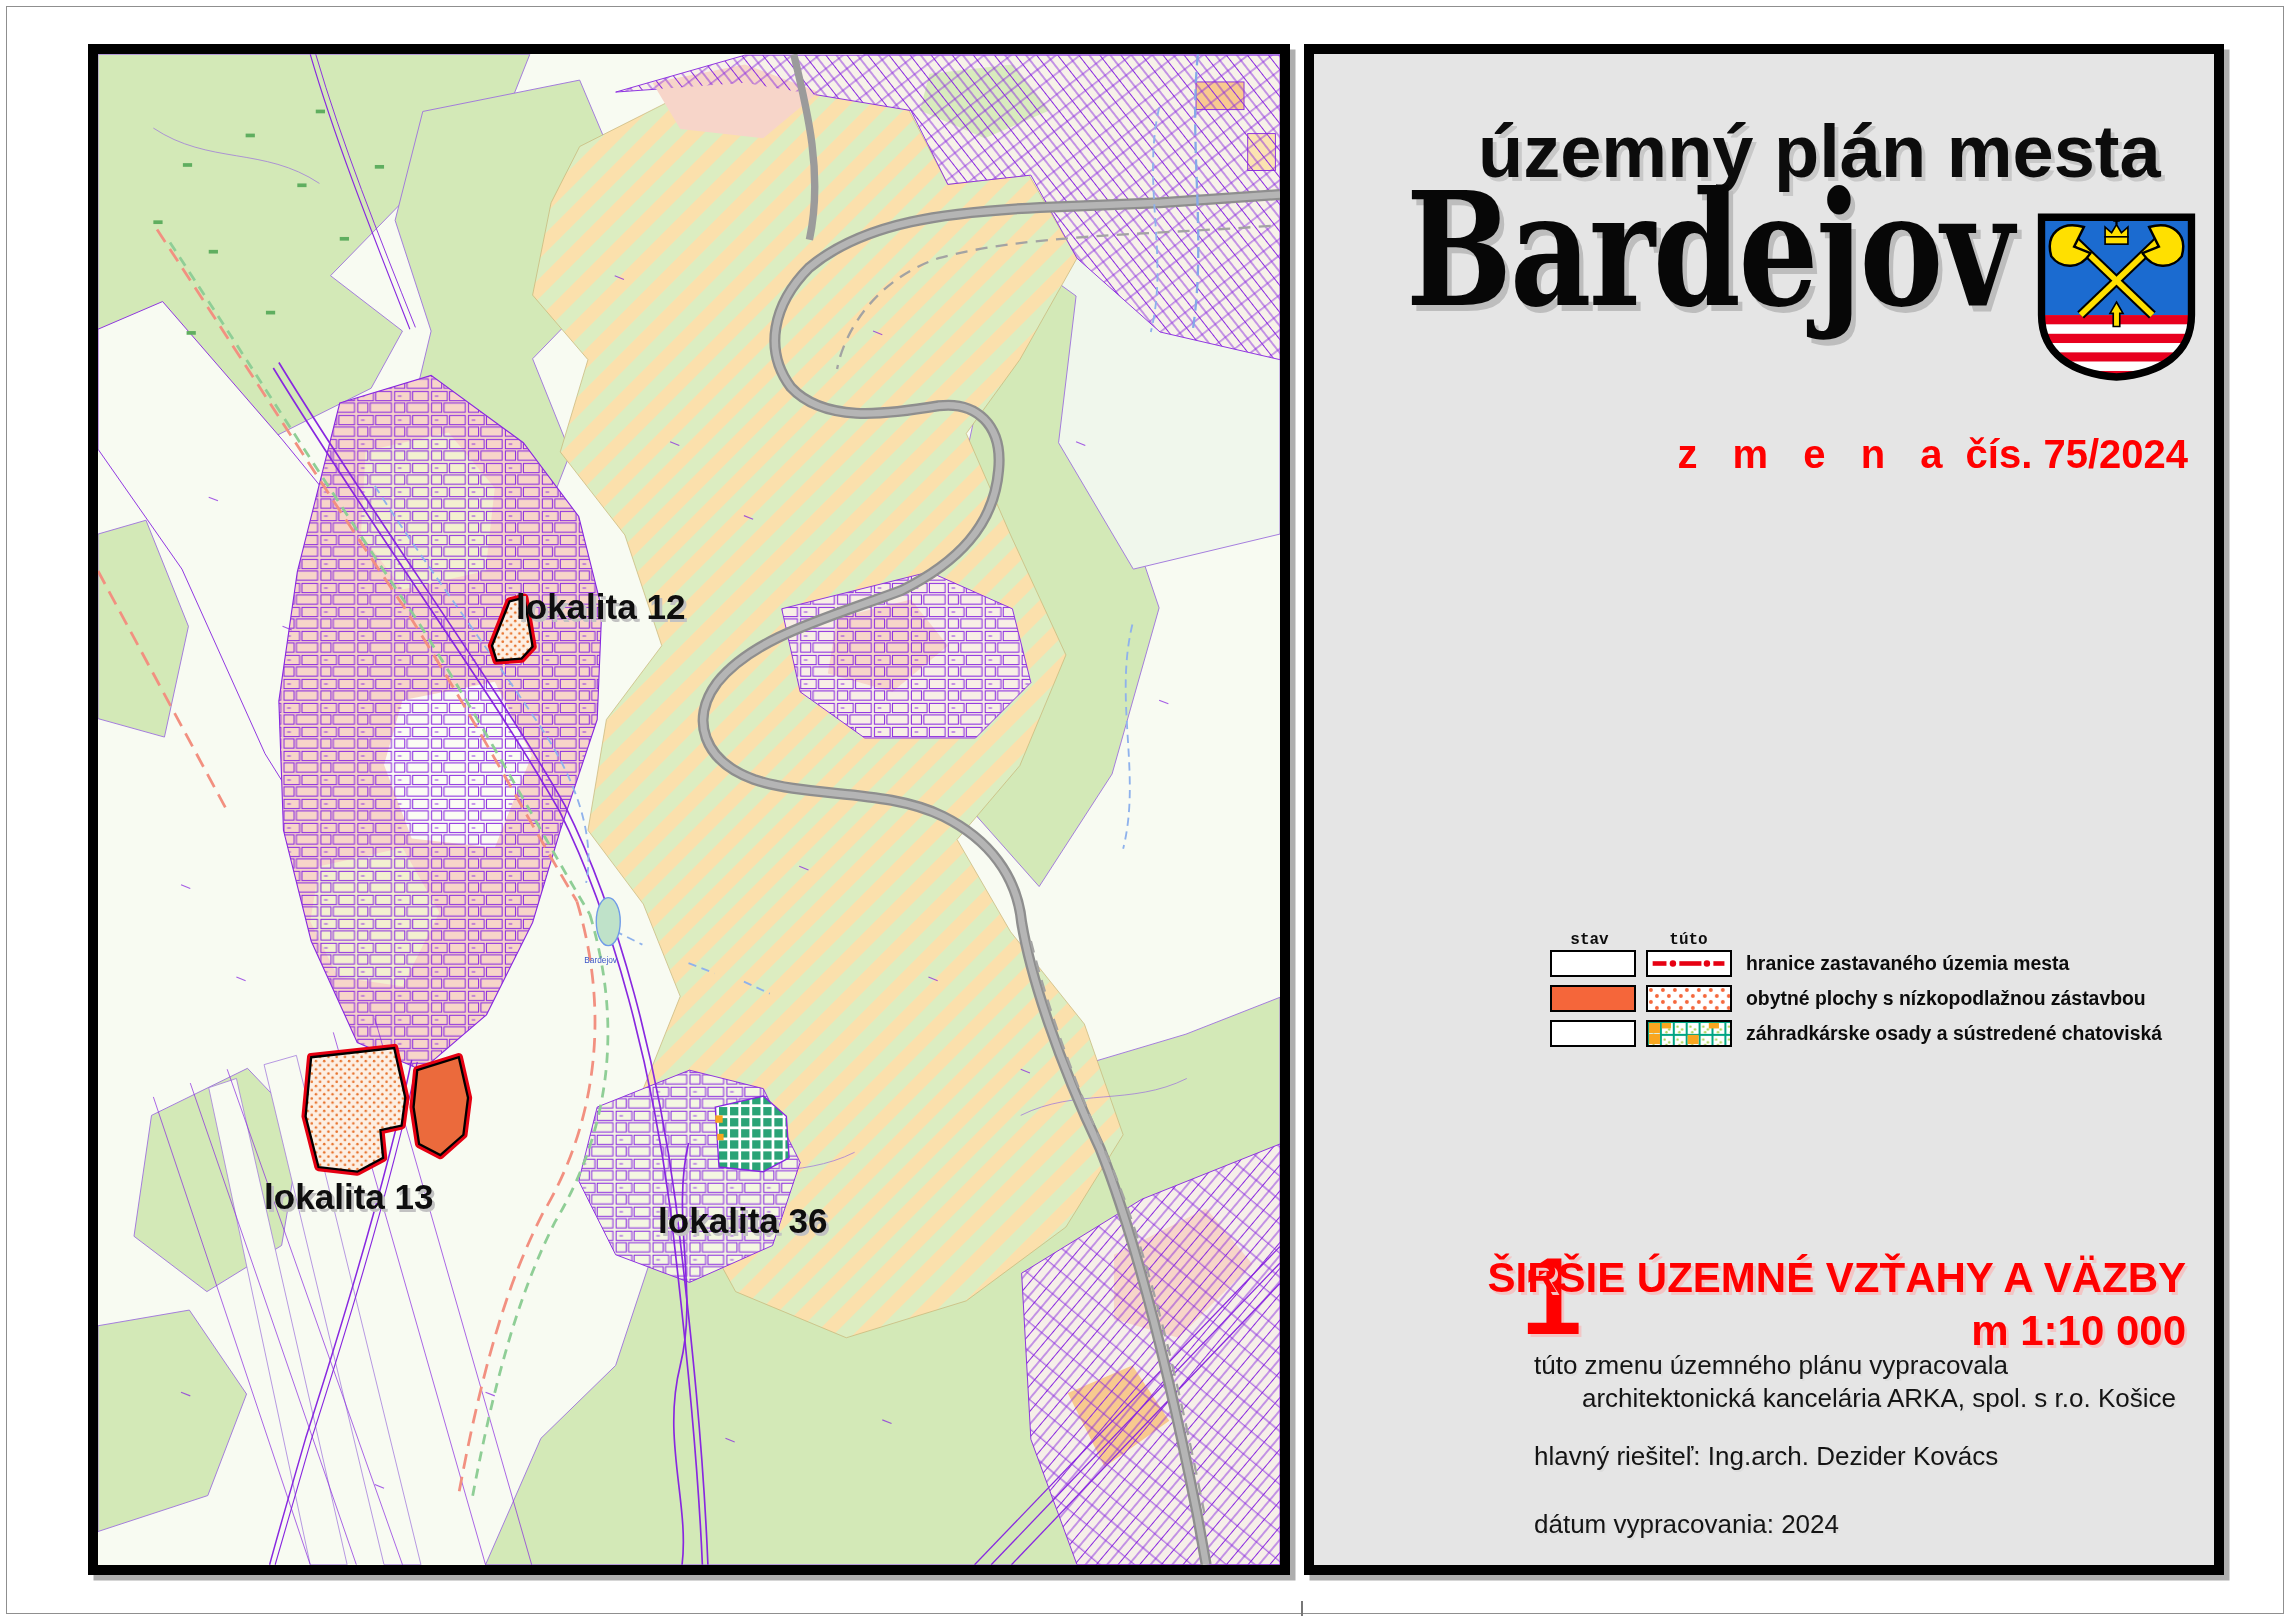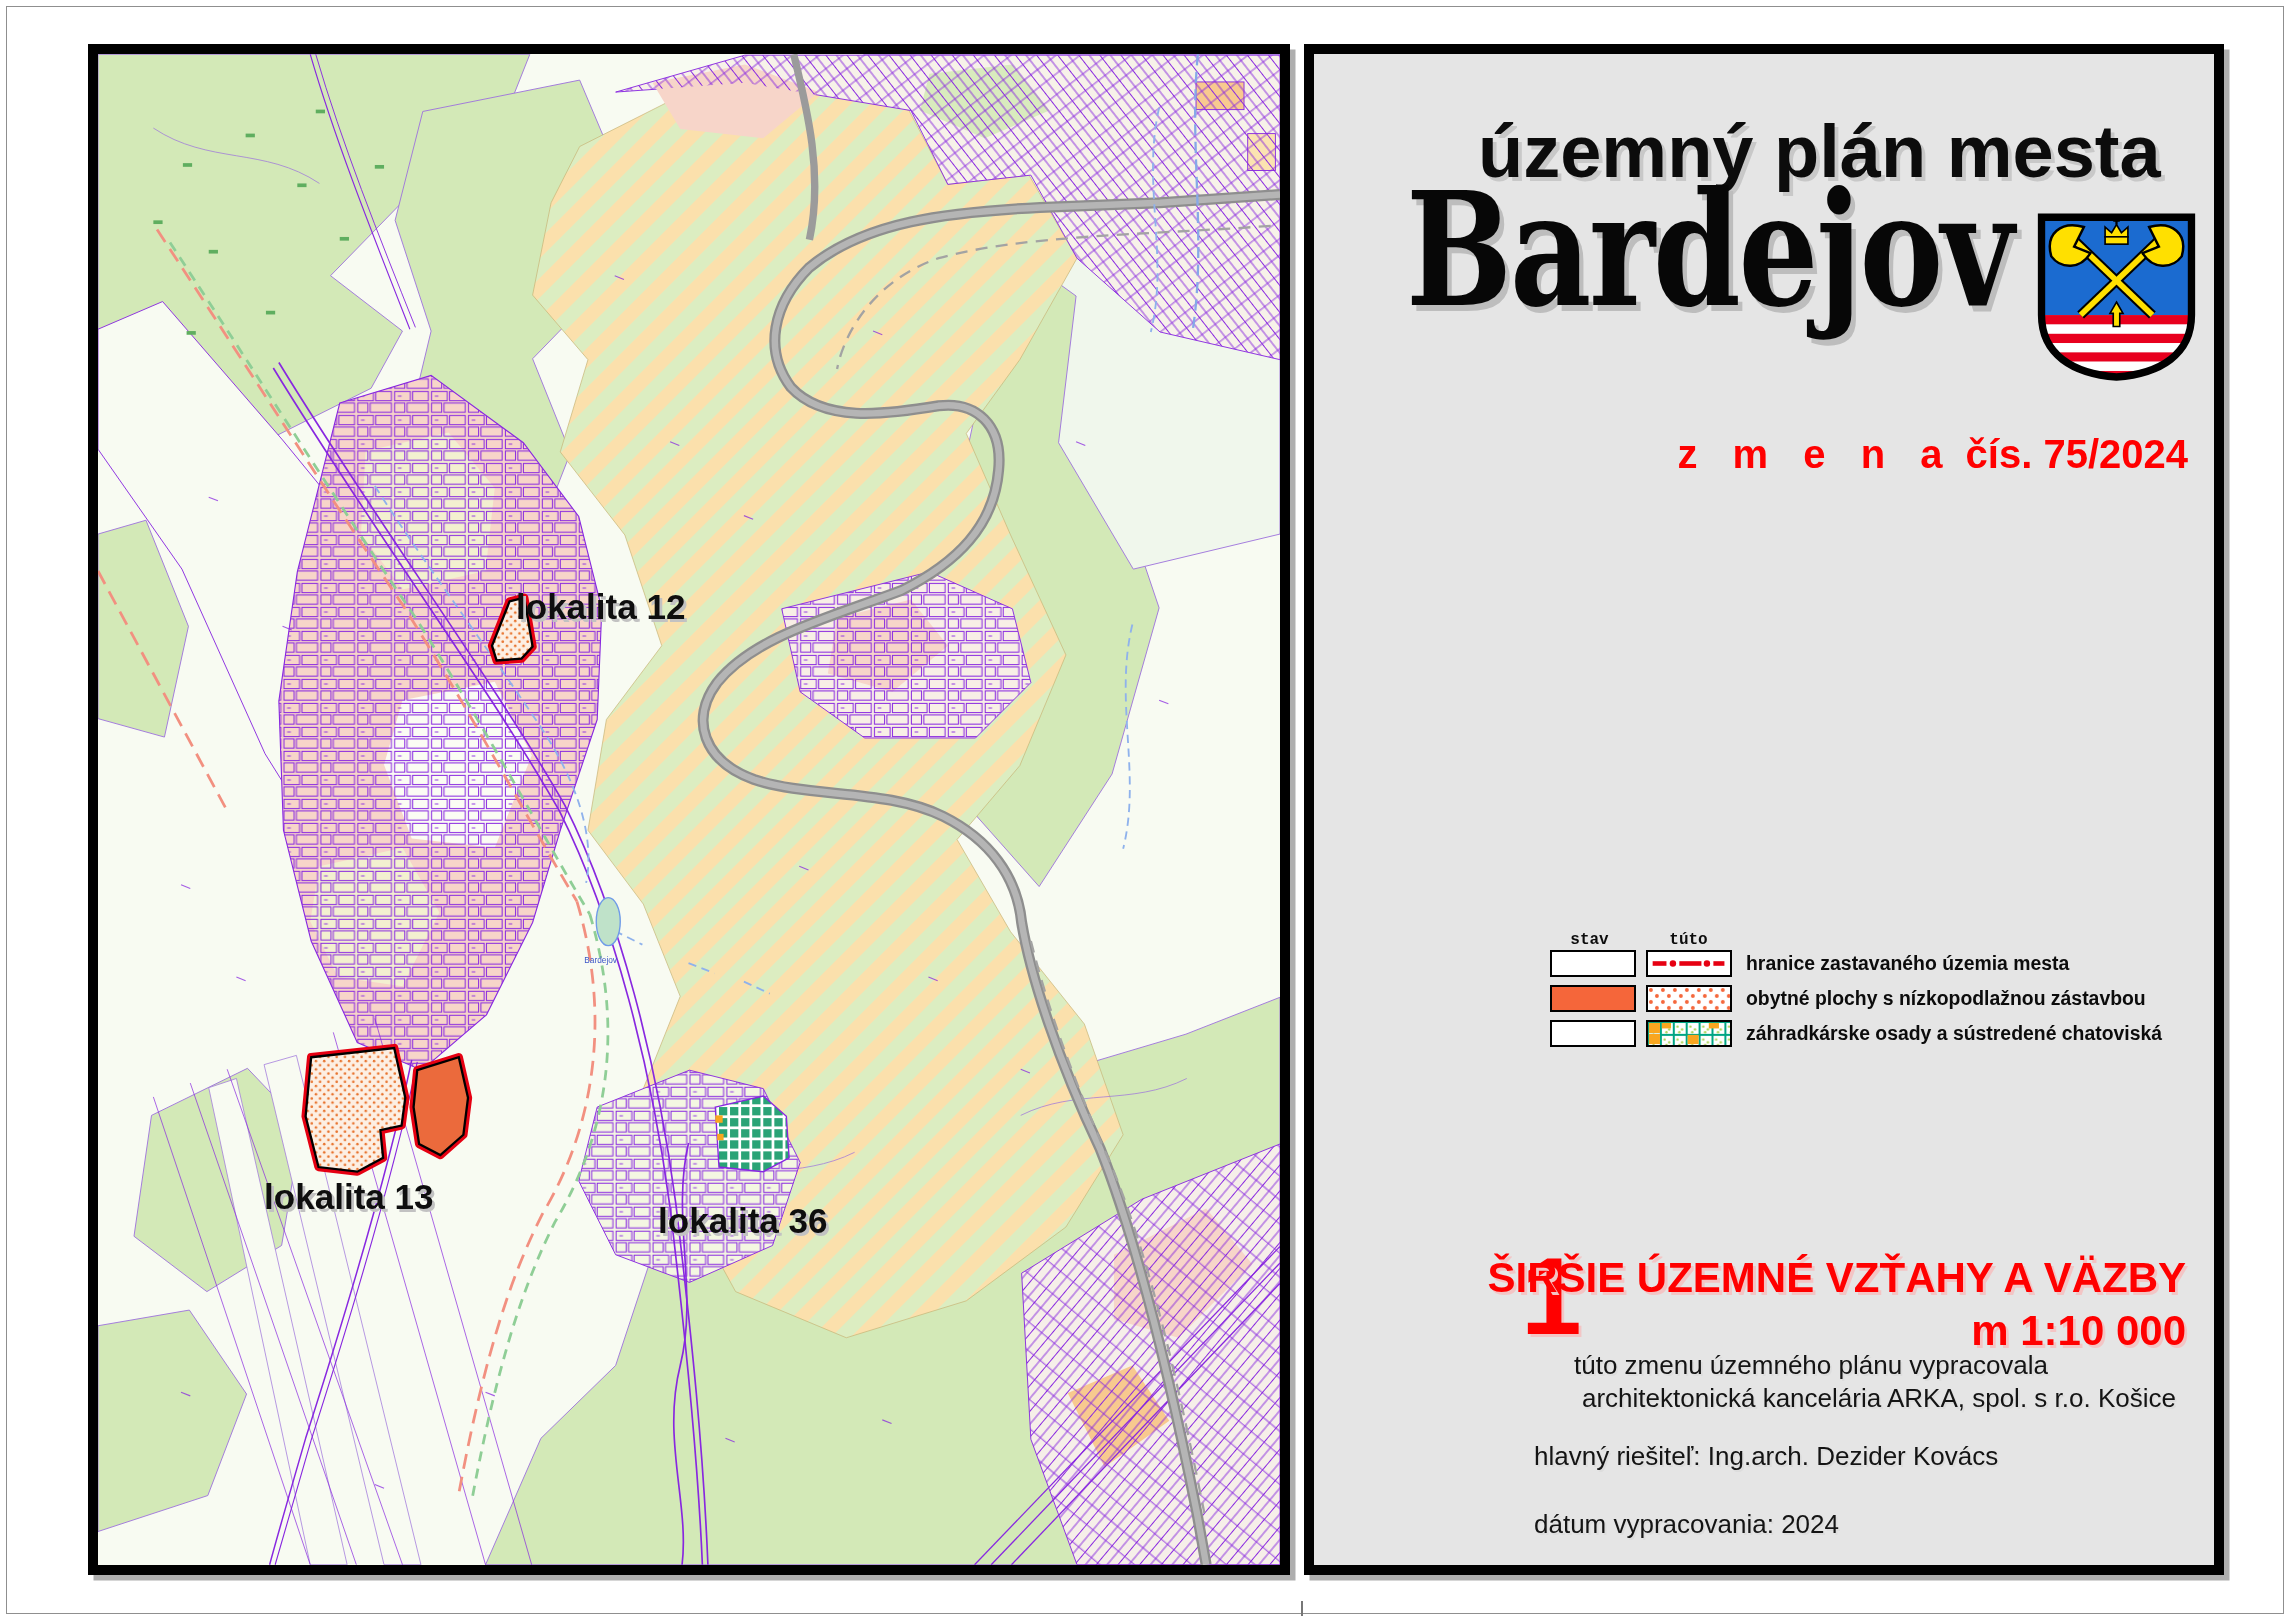--- a/index.html
+++ b/index.html
@@ -364,18 +364,18 @@
       <rect x="43" y="14" width="12" height="10" fill="#F9A61F"></rect>
       <rect x="66" y="1" width="11" height="6" fill="#F9A61F"></rect>
     </svg>
   </div>
   <div class="abs lg-label" style="left:432px;top:968px;">záhradkárske osady a sústredené chatoviská</div>
 
   <div class="abs sheet-num">1</div>
   <div class="abs sheet-title">ŠIRŠIE ÚZEMNÉ VZŤAHY A VÄZBY</div>
   <div class="abs sheet-scale">m 1:10 000</div>
 
-  <div class="abs credit" style="top:1296px;margin-left:40px;">túto zmenu územného plánu vypracovala</div>
+  <div class="abs credit" style="top:1296px;">túto zmenu územného plánu vypracovala</div>
   <div class="abs credit" style="top:1329px;margin-left:48px;">architektonická kancelária ARKA, spol. s r.o. Košice</div>
   <div class="abs credit" style="top:1387px;">hlavný riešiteľ: Ing.arch. Dezider Kovács</div>
   <div class="abs credit" style="top:1455px;">dátum vypracovania: 2024</div>
 </div>
 
 
 </body></html>

